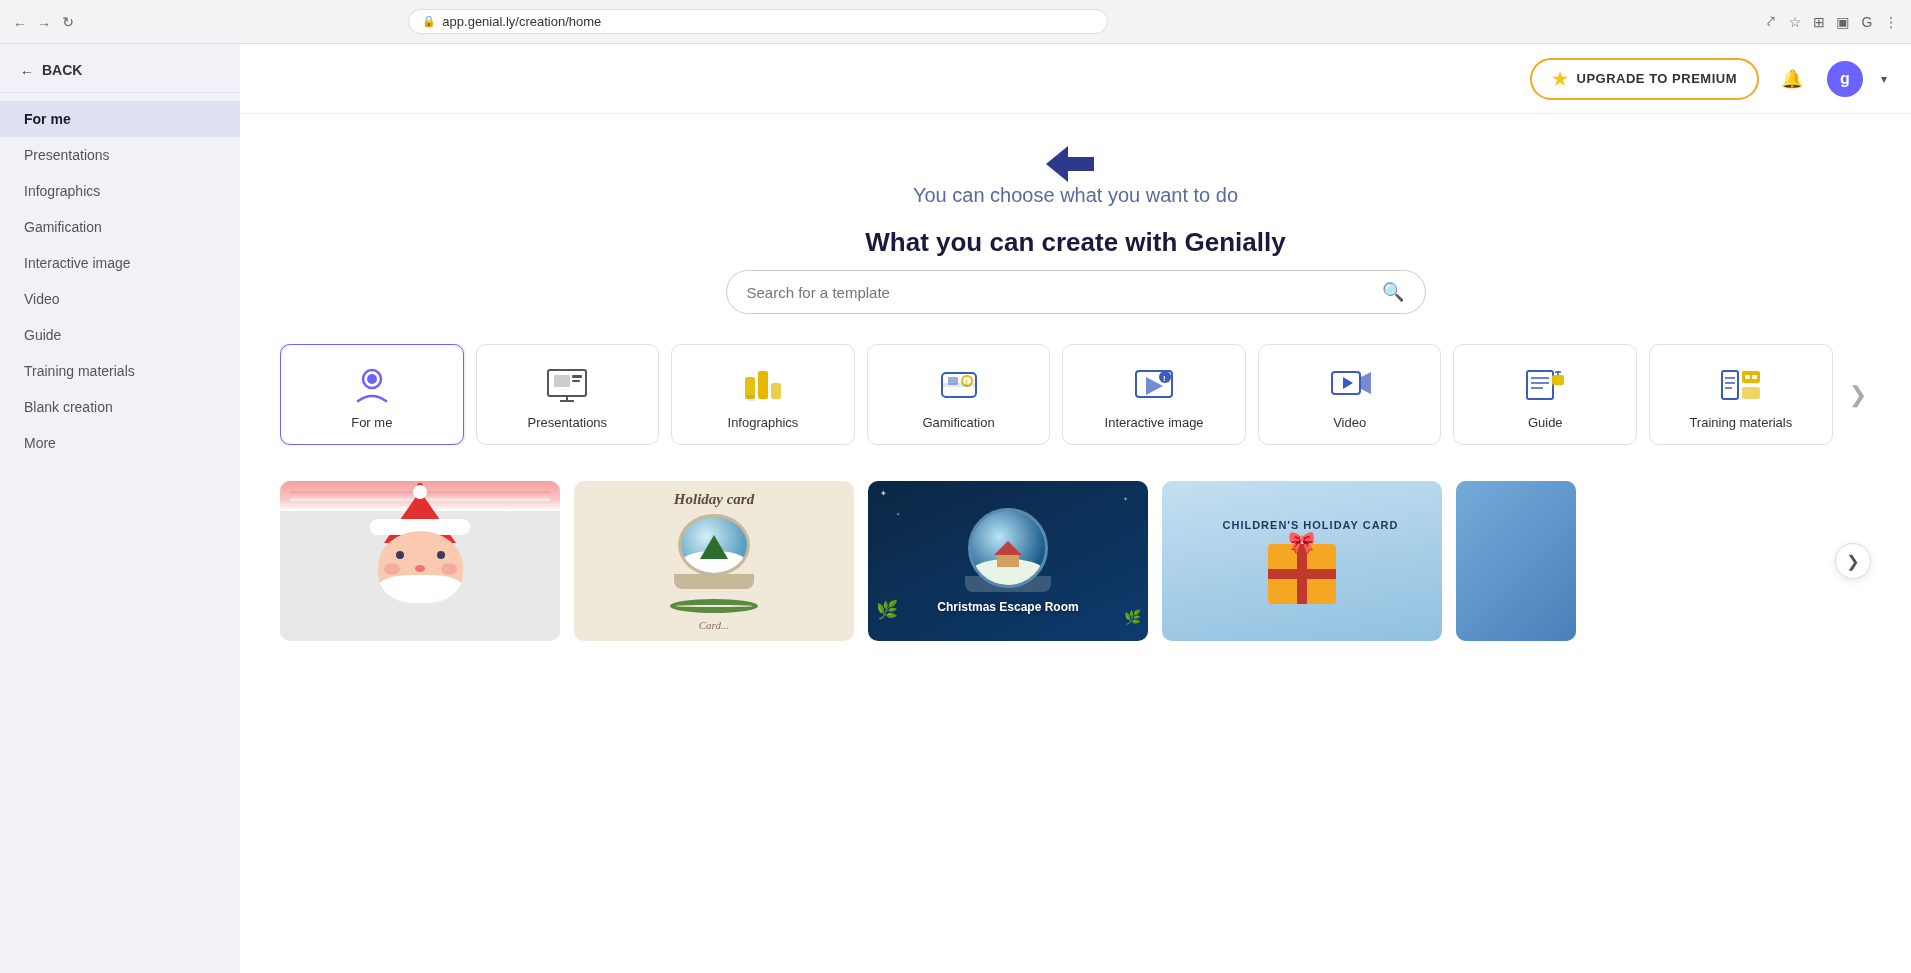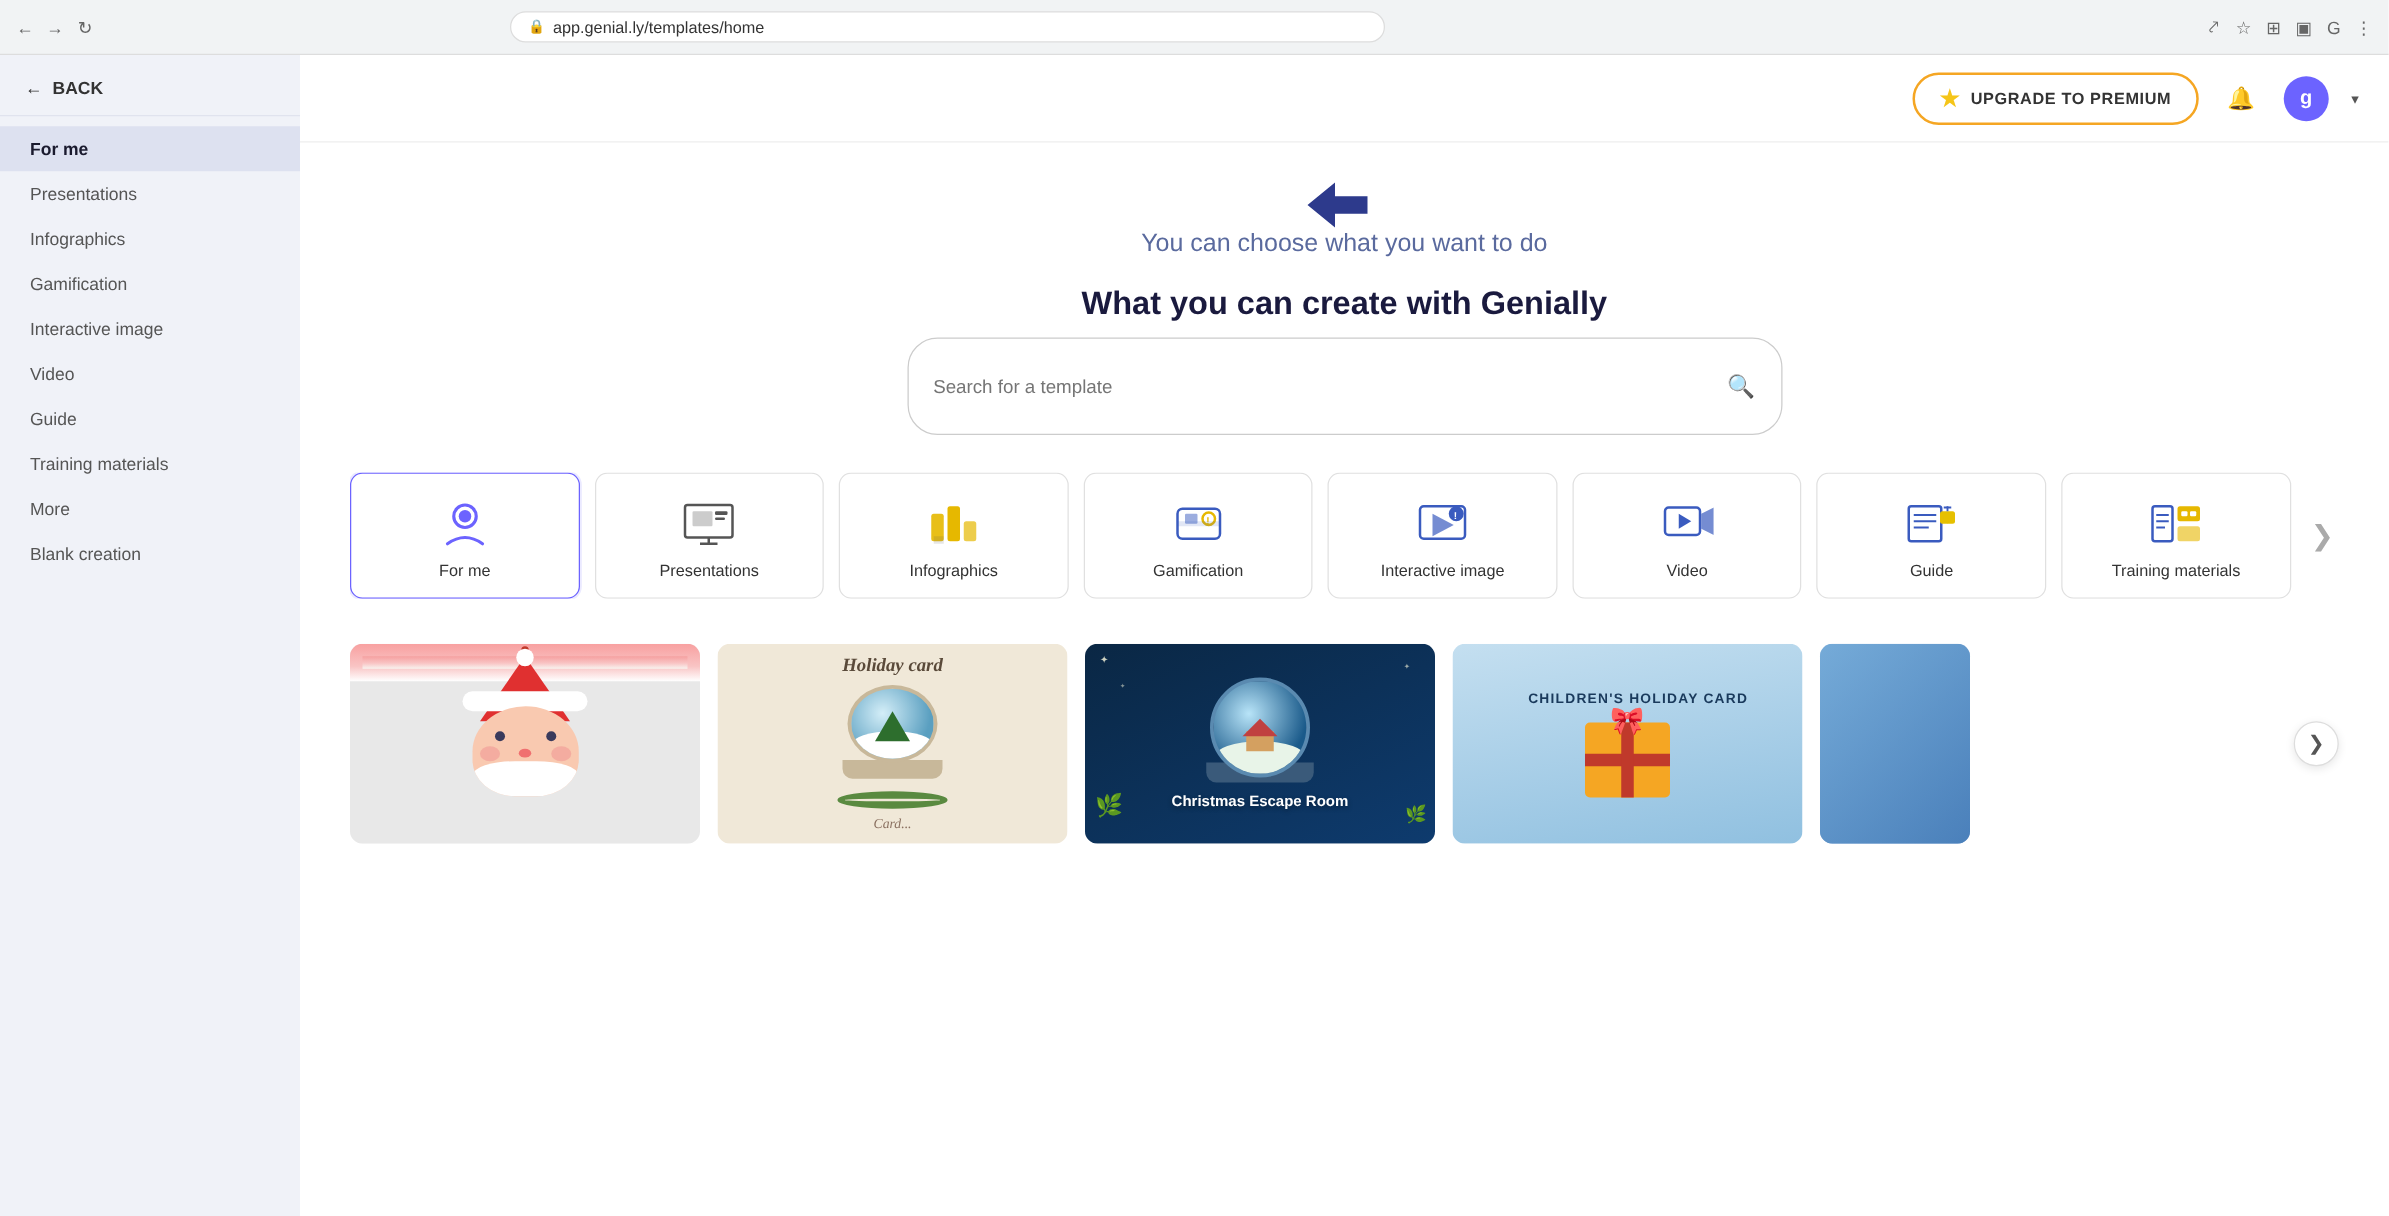--- a/index.html
+++ b/index.html
@@ -165,21 +165,21 @@
     
     .search-container {
       display: flex;
       justify-content: center;
       margin-bottom: 30px;
     }
     .search-bar {
       width: 700px;
       border: 1.5px solid #ccc;
       border-radius: 24px;
-      padding: 27px 20px;
+      padding: 10px 20px;
       font-size: 15px;
       color: #aaa;
       display: flex;
       align-items: center;
       justify-content: space-between;
       background: #fff;
     }
     .search-input {
       border: none; outline: none;
       font-size: 15px; color: #aaa;
@@ -311,21 +311,21 @@
   </style>
 </head>
 <body>
 
 <div class="browser-chrome">
   <button class="browser-btn">←</button>
   <button class="browser-btn">→</button>
   <button class="browser-btn">↻</button>
   <div class="address-bar">
     <span class="lock-icon">🔒</span>
-    <span>app.genial.ly/templates/home</span>
+    <span>app.genial.ly/creation/home</span>
   </div>
   <div class="browser-actions">
     <button class="browser-btn">⤤</button>
     <button class="browser-btn">☆</button>
     <button class="browser-btn">⊞</button>
     <button class="browser-btn">▣</button>
     <button class="browser-btn">G</button>
     <button class="browser-btn">⋮</button>
   </div>
 </div>
@@ -356,24 +356,24 @@
       <div class="sidebar-item">
         <span>Video</span>
       </div>
       <div class="sidebar-item">
         <span>Guide</span>
       </div>
       <div class="sidebar-item">
         <span>Training materials</span>
       </div>
       <div class="sidebar-item">
+        <span>Blank creation</span>
+      </div>
+      <div class="sidebar-item">
         <span>More</span>
-      </div>
-      <div class="sidebar-item">
-        <span>Blank creation</span>
       </div>
     </nav>
   </aside>
 
   <main class="main-content">
 
     <div class="topbar">
       <button class="upgrade-btn">
         <span class="star-icon">★</span>
         <span>UPGRADE TO PREMIUM</span>

